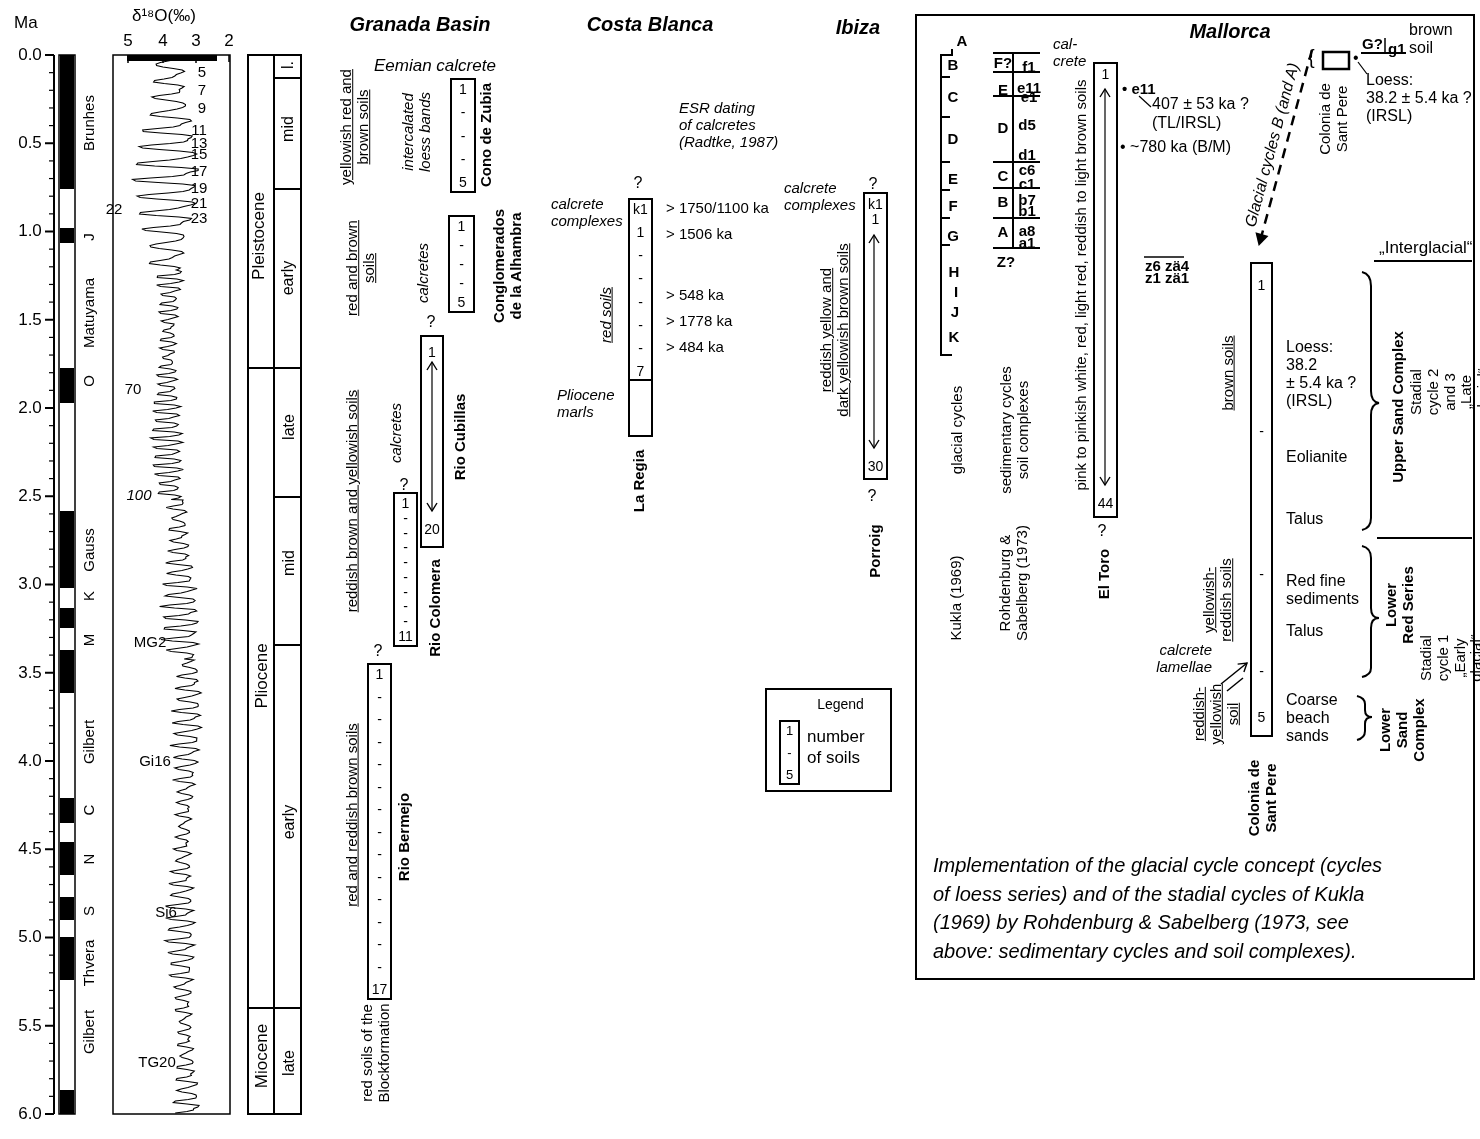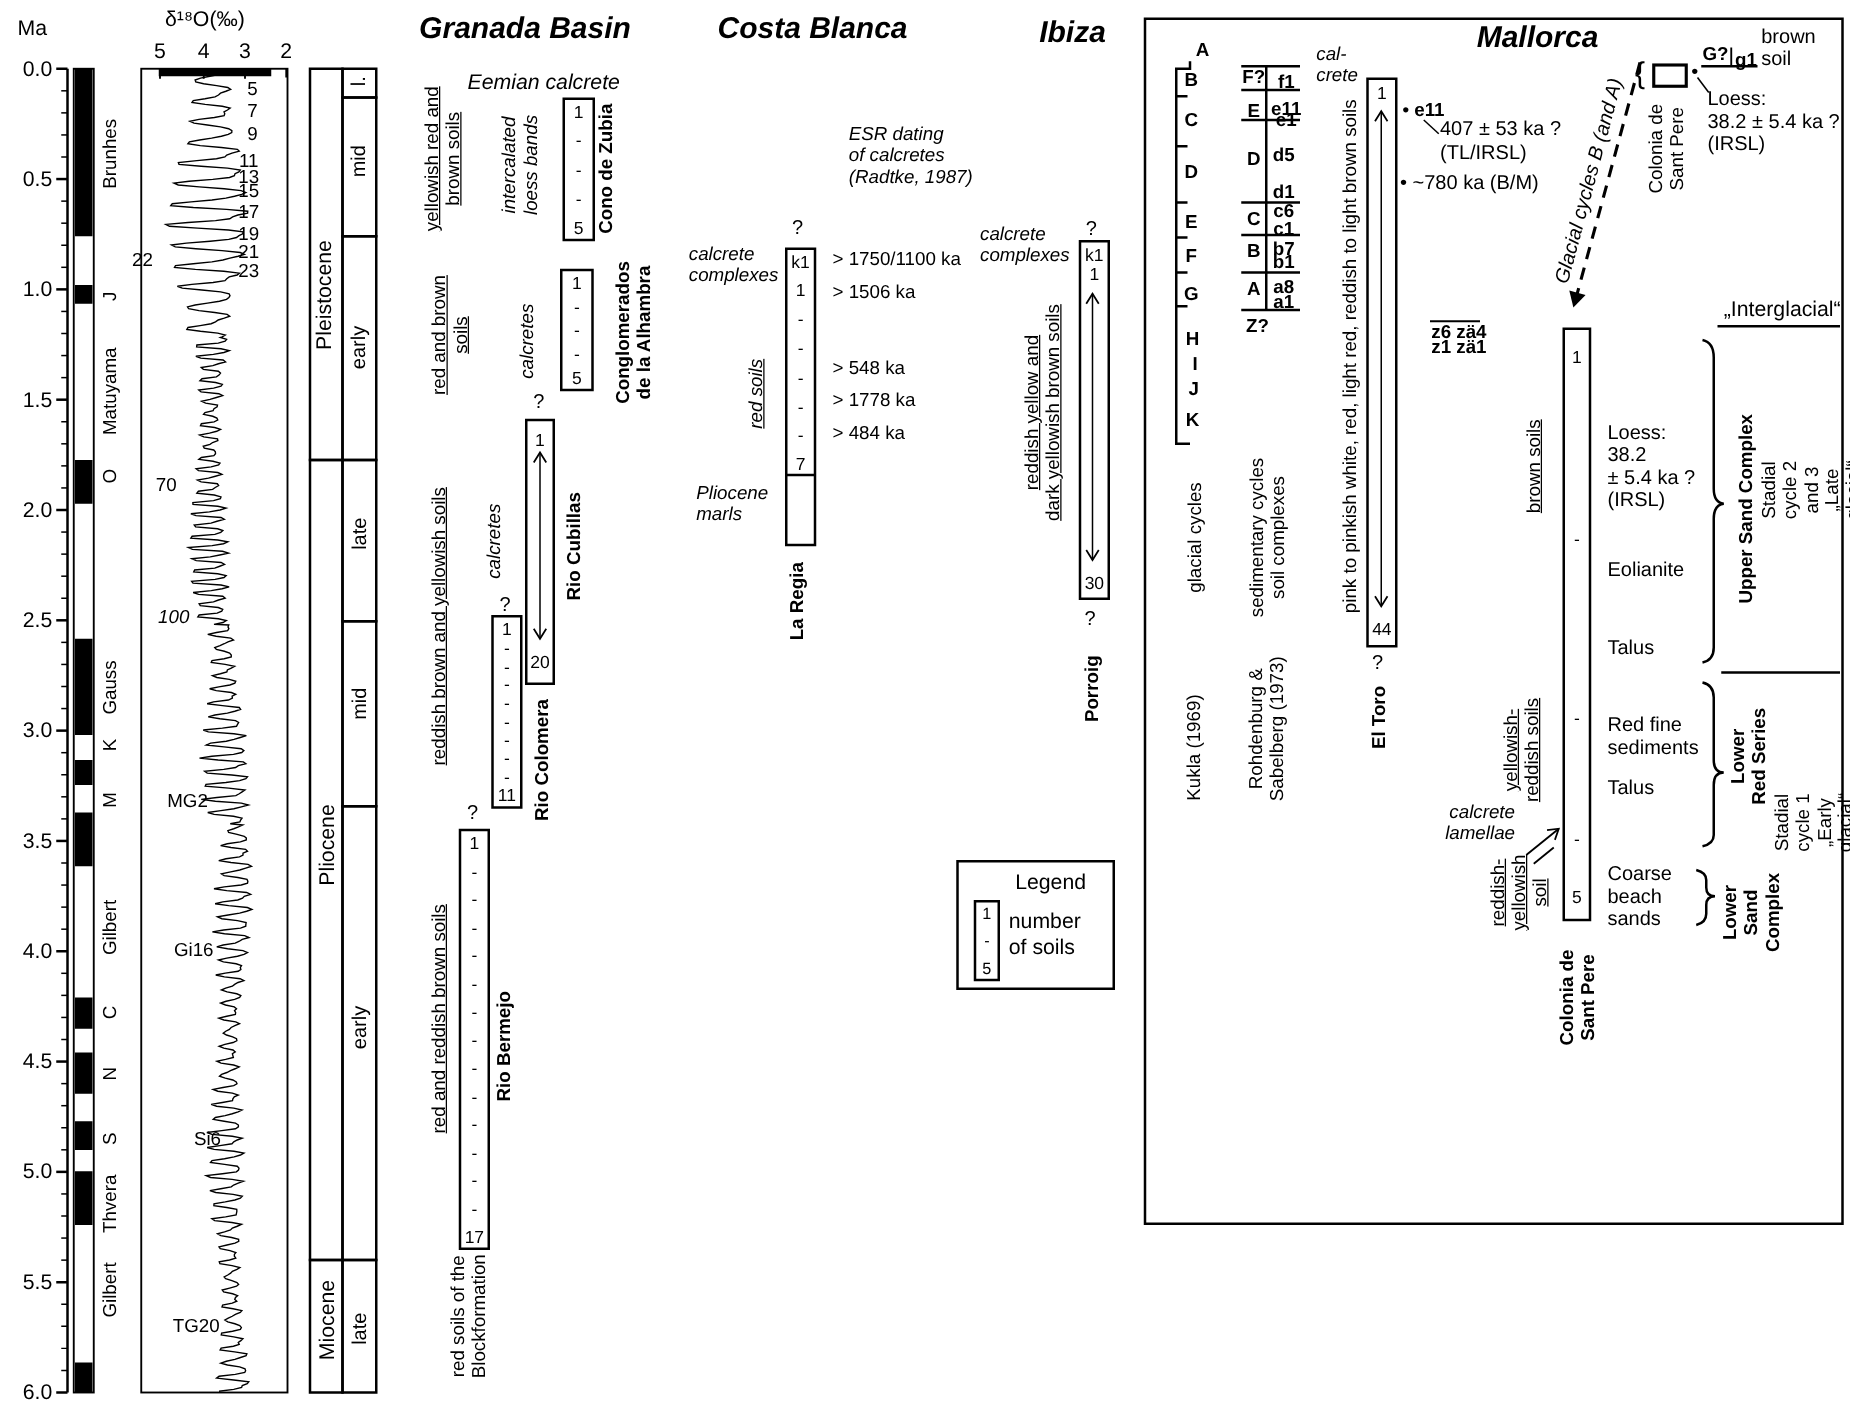--- a/index.html
+++ b/index.html
@@ -11,28 +11,28 @@
   .pre{white-space:pre-line;}
   .ctr{transform:translate(-50%,-50%);text-align:center;}
   .v{transform:translate(-50%,-50%) rotate(-90deg);text-align:center;}
   .r75{transform:translate(-50%,-50%) rotate(-75deg);text-align:center;}
   .b{font-weight:bold;}
   .i{font-style:italic;}
   .u{text-decoration:underline;}
   .rt{text-align:right;width:62px;white-space:pre-line;}
   .s10{font-size:10px;} .s11{font-size:11px;} .s12{font-size:12px;} .s14{font-size:14px;}
   .pos{font-size:15px;} .s15{font-size:15px;} .s16{font-size:16px;} .s17{font-size:17px;}
-  .s20{font-size:24px;}
+  .s20{font-size:20px;}
   .lh28{line-height:28.5px;}
   .box{position:absolute;border:2.5px solid #000;box-sizing:border-box;background:transparent;}
   .list{display:flex;flex-direction:column;justify-content:space-between;align-items:center;
         padding:2px 0;font-size:14px;line-height:1;}
   .list span{display:block;}
   .coltext{position:absolute;left:0;right:0;text-align:center;font-size:14px;line-height:1.1;}
-  .legend-title{position:absolute;left:0;right:0;top:6px;text-align:center;font-size:17px;padding-left:24px;}
+  .legend-title{position:absolute;left:0;right:0;top:6px;text-align:center;font-size:14px;padding-left:24px;}
   .legend-desc{position:absolute;left:40px;top:36px;font-size:17px;line-height:21px;white-space:pre-line;}
 </style>
 </head>
 <body>
 
 <div id="canvas">
 
   <svg id="overlay" width="1480" height="1139" viewBox="0 0 1480 1139">
     <defs>
       <marker id="ah" viewBox="-12 -10 24 20" markerWidth="24" markerHeight="20" refX="0" refY="0" orient="auto-start-reverse" markerUnits="userSpaceOnUse">
@@ -485,15 +485,19 @@
         <span>1</span>
         <span>-</span>
         <span>5</span>
       </div>
     <div class="legend-desc">number
 of soils</div>
   </div>
 
   <div class="box" style="left:915px;top:14px;width:560px;height:966px;border-width:2.5px;"></div>
 
+  <div class="pos i s20 pre lh28" style="left:933px;top:851px;">Implementation of the glacial cycle concept (cycles
+of loess series) and of the stadial cycles of Kukla
+(1969) by Rohdenburg &amp; Sabelberg (1973, see
+above: sedimentary cycles and soil complexes).</div>
 
 
 </div>
 
 </body></html>

